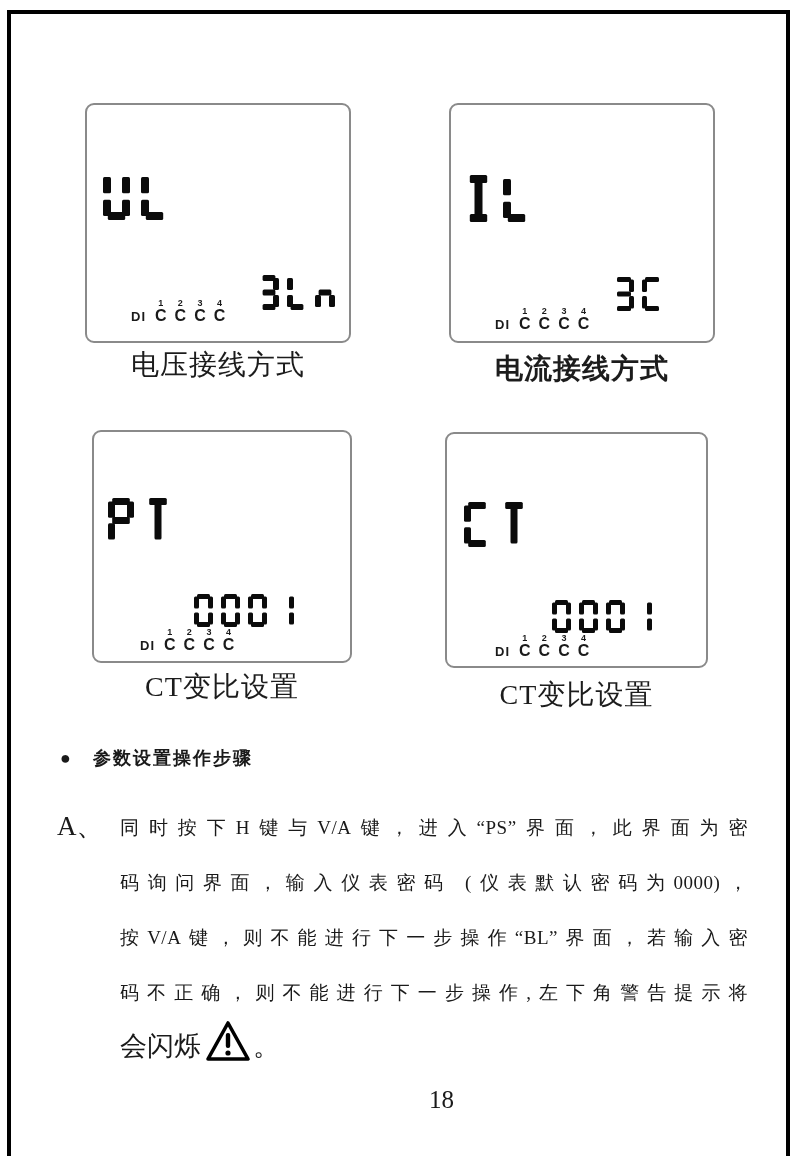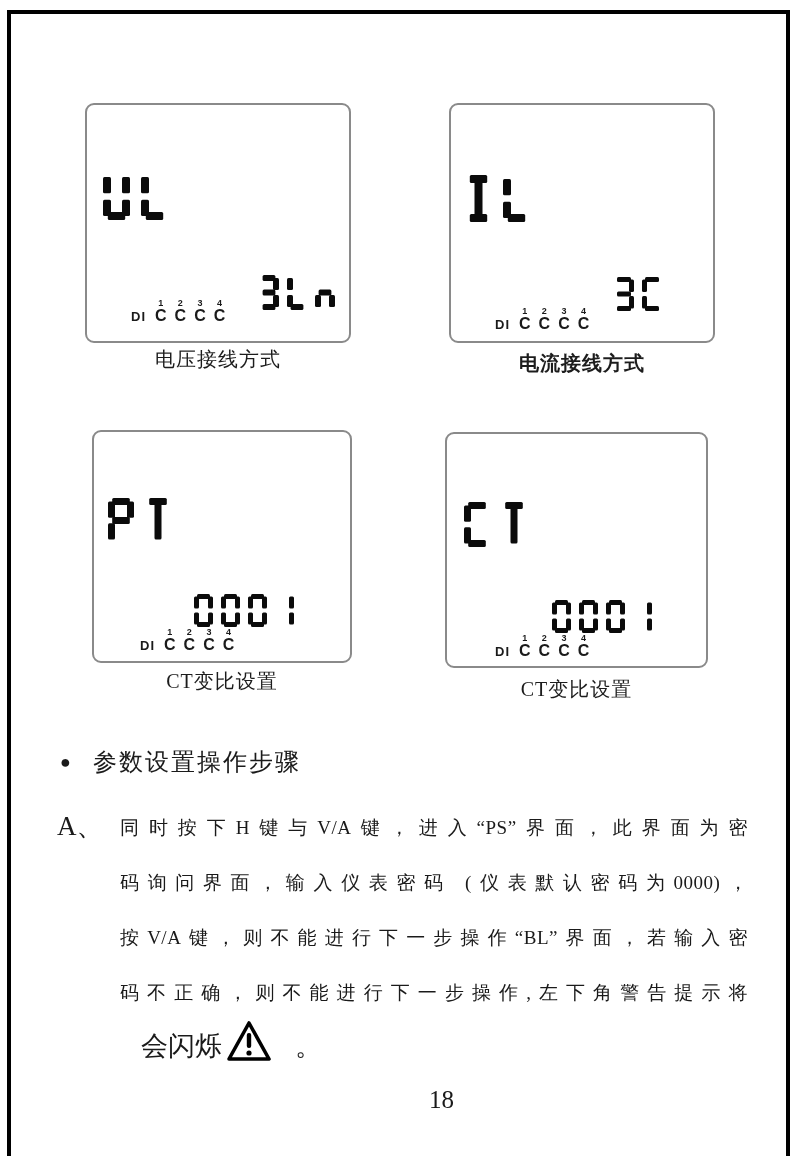--- a/index.html
+++ b/index.html
@@ -17,38 +17,38 @@
     box-sizing:border-box;
   }
   .lcd-abs{position:absolute;line-height:0;}
   .lcd-channels{position:absolute;display:flex;align-items:flex-end;
     font-family:"Liberation Sans","DejaVu Sans",sans-serif;}
   .lcd-channels .di{font-size:13px;font-weight:bold;letter-spacing:1px;margin-right:5px;line-height:1;}
   .lcd-channels .ch{display:inline-flex;flex-direction:column;align-items:center;margin:0 4px;}
   .lcd-channels .num{font-size:9px;font-weight:bold;line-height:1;margin-bottom:1px;}
   .lcd-channels .letter{font-size:16px;font-weight:bold;line-height:0.9;}
   .panel-caption{
-    position:absolute;text-align:center;font-size:20px;color:#1c1c1c;letter-spacing:1px;
+    position:absolute;text-align:center;font-size:28px;color:#1c1c1c;letter-spacing:1px;
   }
   
   .heading-row{position:absolute;left:60px;top:746px;display:flex;align-items:center;
     font-family:"Liberation Sans","DejaVu Sans",sans-serif;}
   .heading-bullet{font-size:18px;line-height:1;margin-right:22px;}
-  .heading-text{font-size:24px;font-weight:normal;letter-spacing:2px;}
+  .heading-text{font-size:18px;font-weight:bold;letter-spacing:2px;}
   .step-label{position:absolute;left:57px;top:808px;font-size:27px;}
   .step-lines{position:absolute;left:120px;top:800px;width:628px;}
   .step-line{
     font-size:19px;line-height:55px;white-space:nowrap;
     text-align:justify;text-align-last:justify;letter-spacing:0.5px;
   }
   .last-line{
     position:absolute;left:120px;top:1016px;height:46px;display:flex;align-items:flex-end;
     font-size:27px;
   }
-  .last-line .txt{line-height:1.1;margin-left:21px;}
+  .last-line .txt{line-height:1.1;}
   .warning-icon{margin:0 2px 0 4px;display:block;}
   .page-number{position:absolute;left:0;top:1086px;width:100%;text-align:center;font-size:25px;padding-left:43px;}
 </style>
 </head>
 <body>
 
 <div class="page">
   <div class="page-border"></div>
 
   <div class="lcd-panel" style="left:85px;top:103px;width:266px;height:240px;">

